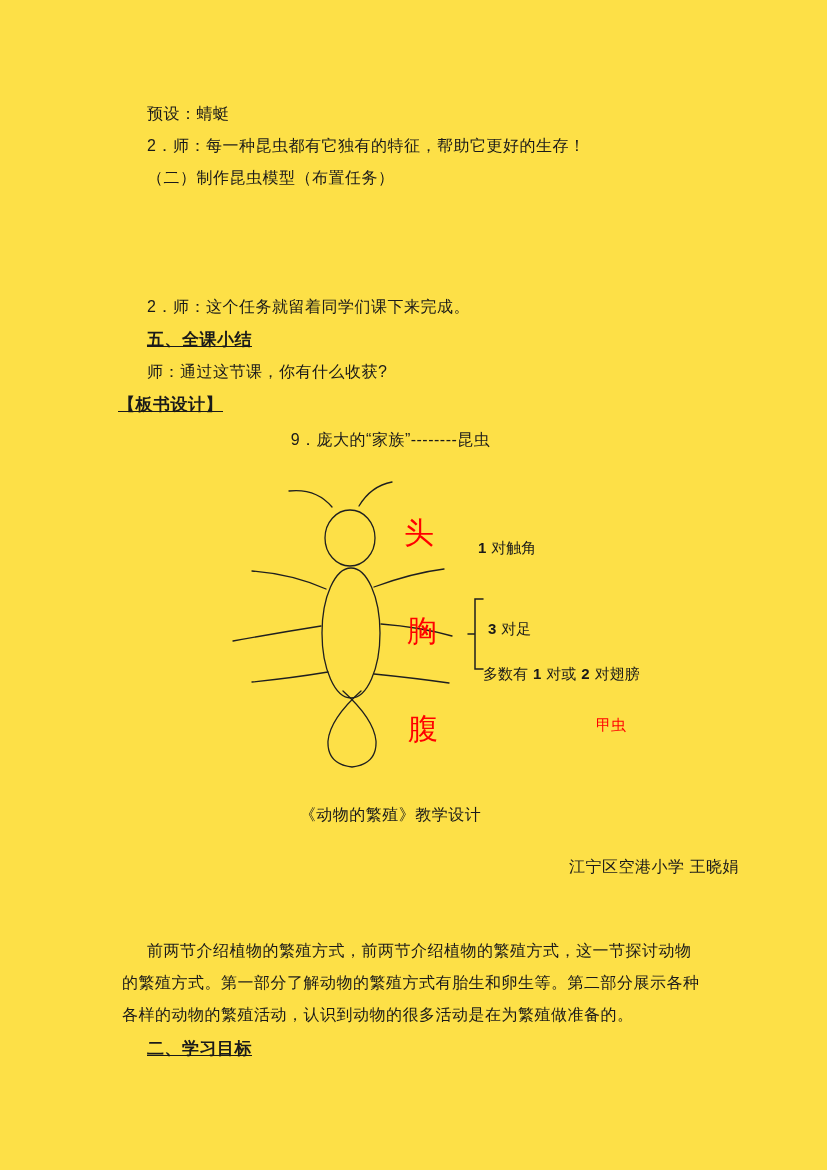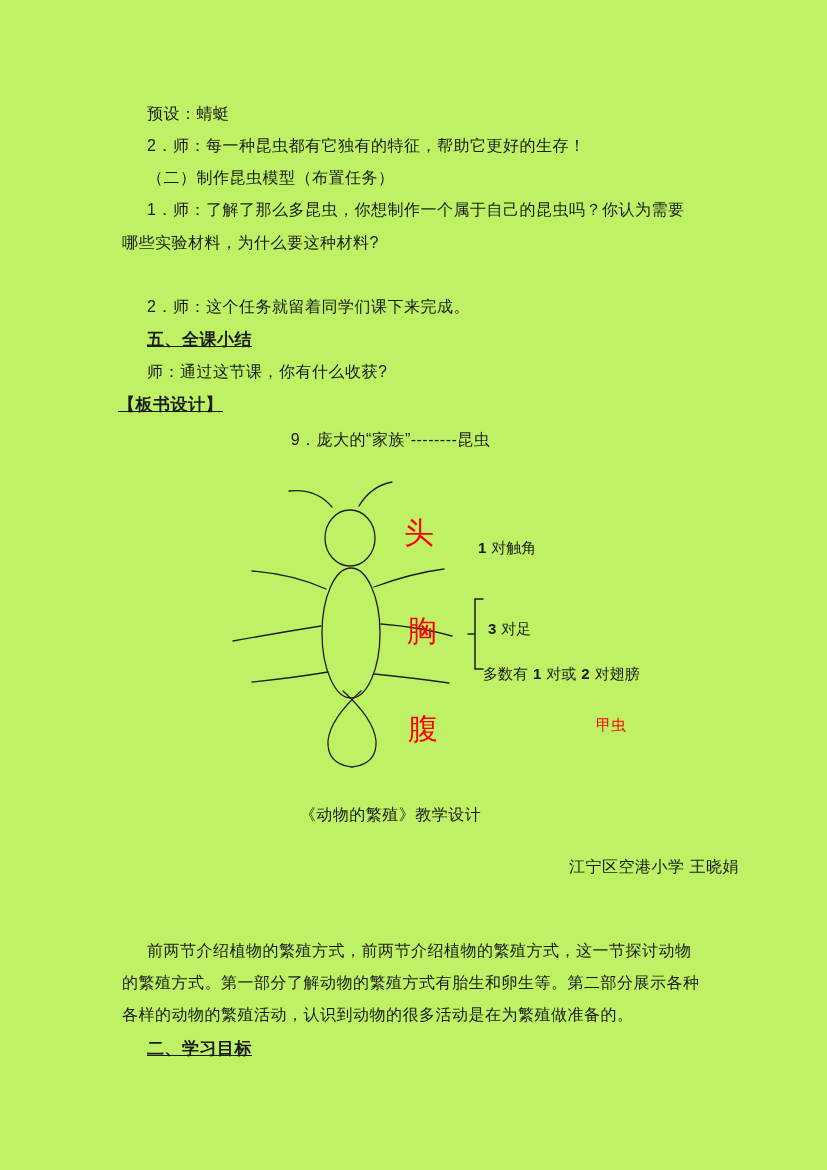--- a/index.html
+++ b/index.html
@@ -1,17 +1,17 @@
 <!DOCTYPE html>
 <html><head>
 <meta charset="utf-8">
 <style>
   html,body{margin:0;padding:0;background:#888;}
   .page{
-    position:relative;width:827px;height:1170px;background:#bef264;
+    position:relative;width:827px;height:1170px;background:#fde047;
     font-family:"Liberation Sans","DejaVu Sans",sans-serif;
     color:#1a1a1a;overflow:hidden;margin:0 auto;
   }
   .line{
     position:absolute;left:122px;width:585px;
     font-size:16px;line-height:20px;letter-spacing:0.5px;
     white-space:nowrap;color:#1a1a1a;
   }
   .indent{text-indent:25px;}
   .bold{font-weight:bold;font-size:17px;text-decoration:underline;}
@@ -25,22 +25,20 @@
   svg.diagram path, svg.diagram ellipse{fill:none;stroke:#1f1f1f;stroke-width:1.3;stroke-linecap:round;}
 </style>
 </head>
 <body>
 
 <div class="page">
 
   <div class="line indent" style="top:104px">预设：蜻蜓</div>
   <div class="line indent" style="top:136px">2．师：每一种昆虫都有它独有的特征，帮助它更好的生存！</div>
   <div class="line indent" style="top:168px">（二）制作昆虫模型（布置任务）</div>
-  <div class="line indent" style="top:200px">1．师：了解了那么多昆虫，你想制作一个属于自己的昆虫吗？你认为需要</div>
-  <div class="line" style="top:233px">哪些实验材料，为什么要这种材料?</div>
   <div class="line indent" style="top:297px">2．师：这个任务就留着同学们课下来完成。</div>
   <div class="line indent bold" style="top:330px">五、全课小结</div>
   <div class="line indent" style="top:362px">师：通过这节课，你有什么收获?</div>
   <div class="line bold" style="top:395px;left:118px">【板书设计】</div>
 
   <div class="line center" style="top:430px">9．庞大的“家族”--------昆虫</div>
 
   <svg class="diagram" width="280" height="322" viewBox="220 468 280 322">
     <path d="M289,491 Q316,488 332,507"></path>
     <path d="M392,482 Q371,486 359,506"></path>

